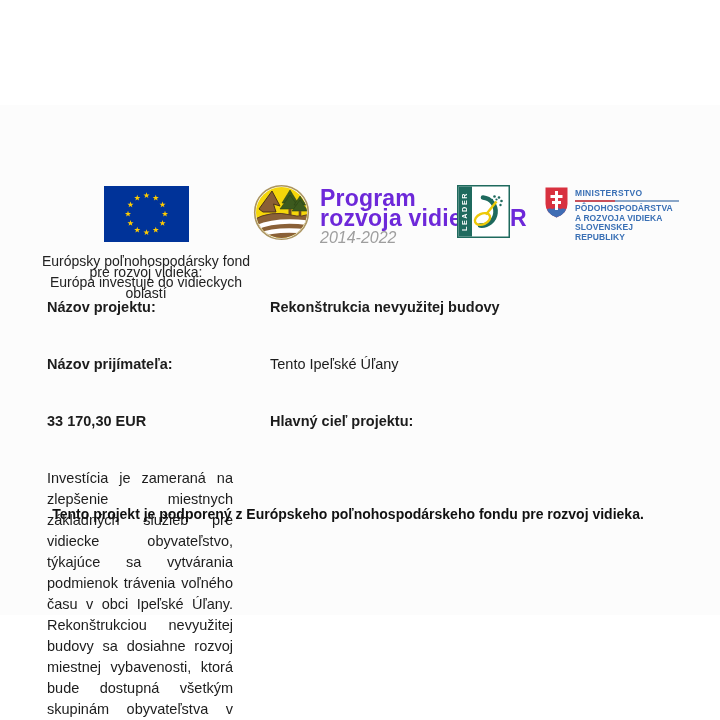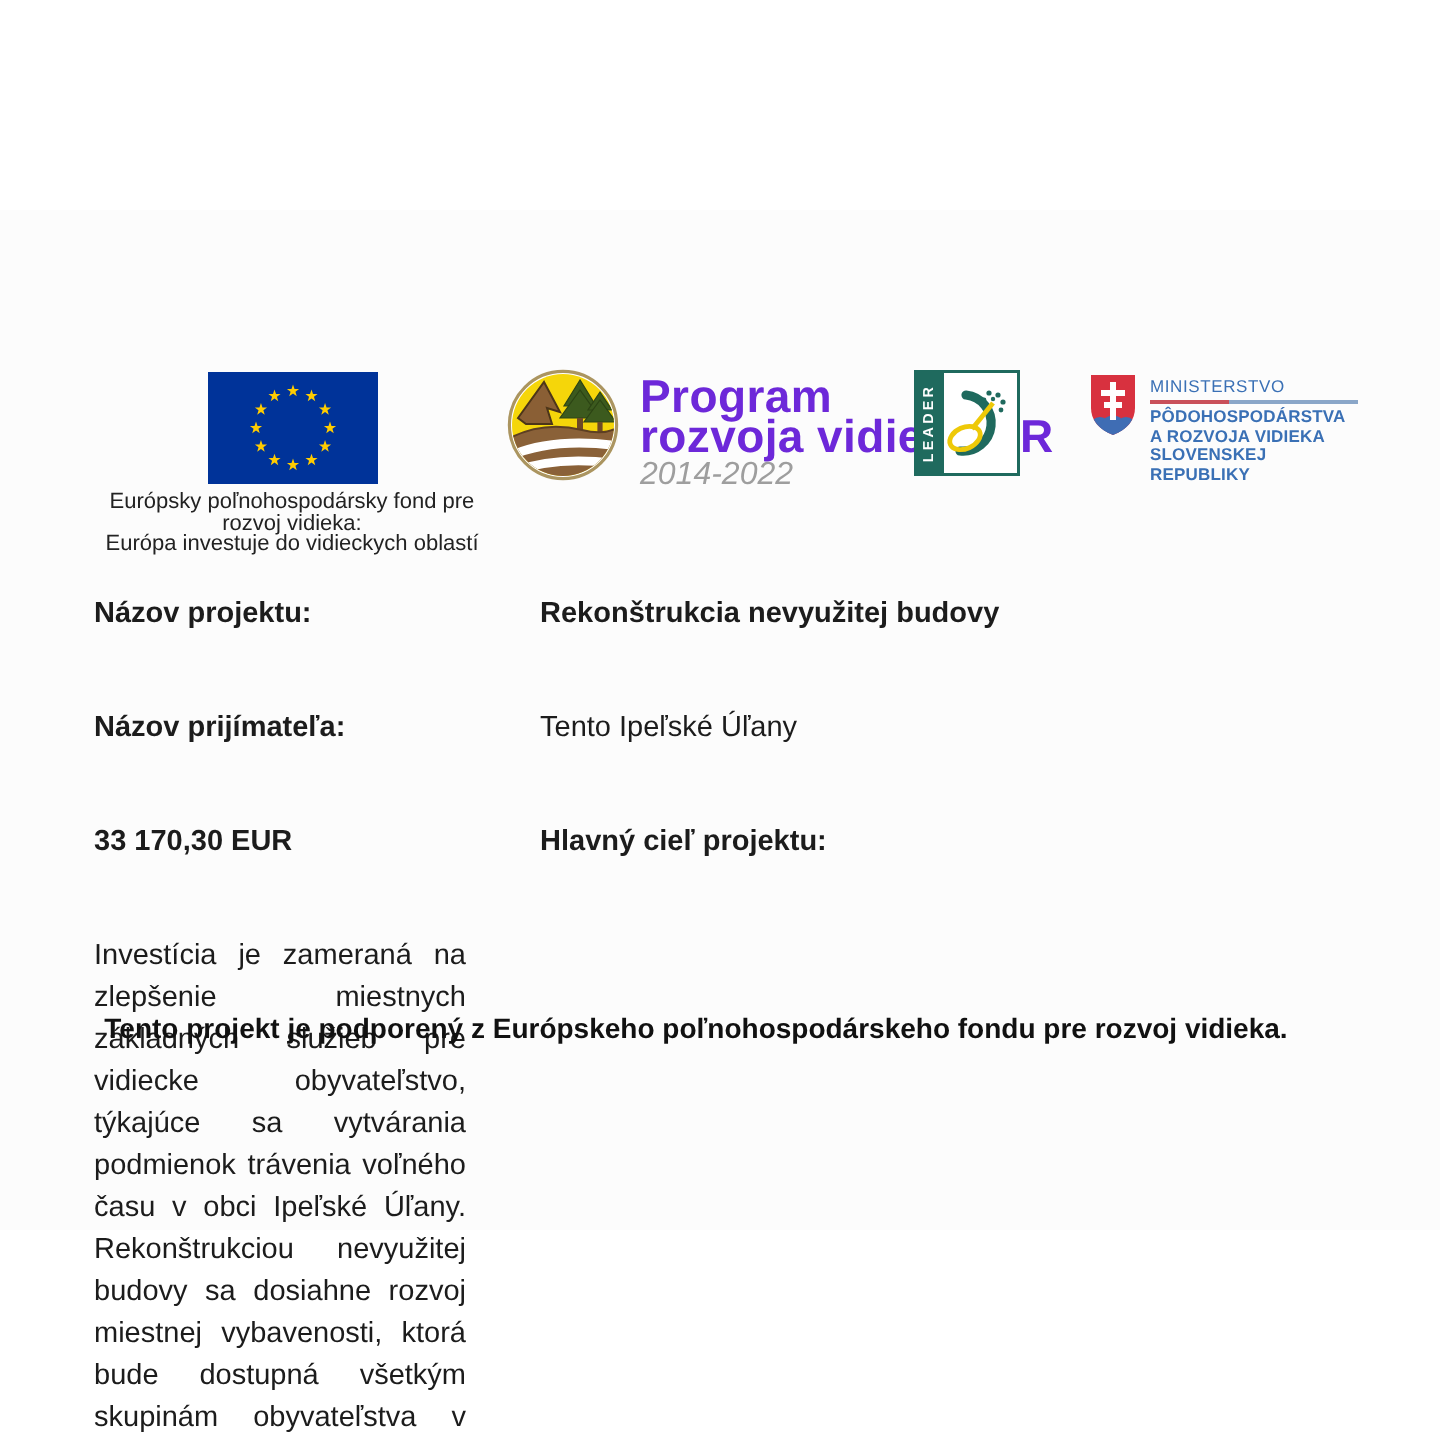--- a/index.html
+++ b/index.html
@@ -13,33 +13,33 @@
     overflow:hidden;
   }
   .page-band {
     position:absolute; left:0; top:105px; width:720px; height:510px;
     background:#fcfcfc;
   }
 
   
   .eu-block { position:absolute; left:40px; top:186px; width:212px; text-align:center; }
   .eu-flag { display:block; margin:0 auto; }
-  .eu-caption { margin-top:4px; font-size:11px; line-height:10.5px; color:#222; }
+  .eu-caption { margin-top:14px; font-size:14px; line-height:10.5px; color:#222; }
   .eu-caption .cap2 { font-weight:normal; }
 
   .prv-block { position:absolute; left:253px; top:184px; display:flex; align-items:flex-start; }
   .prv-text { margin-left:10px; padding-top:4px; }
   .prv-title { font-size:23px; font-weight:bold; color:#6d28d9; line-height:20px; letter-spacing:0.2px; }
   .prv-years { font-size:16px; color:#9e9e9e; line-height:19px;font-style:italic; }
 
   .leader-block { position:absolute; left:457px; top:185px; }
 
   .min-block { position:absolute; left:545px; top:187px; display:flex; align-items:flex-start; }
   .min-text { margin-left:7px; padding-top:1px; width:104px; }
-  .min-line1 { font-size:8.5px; font-weight:normal; color:#3a70b5; letter-spacing:0.3px; padding-bottom:2px; }
+  .min-line1 { font-size:8.5px; font-weight:bold; color:#3a70b5; letter-spacing:0.3px; padding-bottom:2px; }
   .min-rule { height:1.5px; width:100%; margin-bottom:2.5px;
     background:linear-gradient(to right, #c9505a 0%, #c9505a 38%, #8aa6c8 38%, #8aa6c8 100%); }
   .min-line { font-size:8.5px; font-weight:bold; color:#3a70b5; line-height:9.5px; letter-spacing:0.1px; }
 
   
   .details {
     position:absolute; left:47px; top:297px; width:627px;
     display:grid; grid-template-columns:186px 1fr; row-gap:8px;
     font-size:14.5px; line-height:20px;gap:37px;
   }

